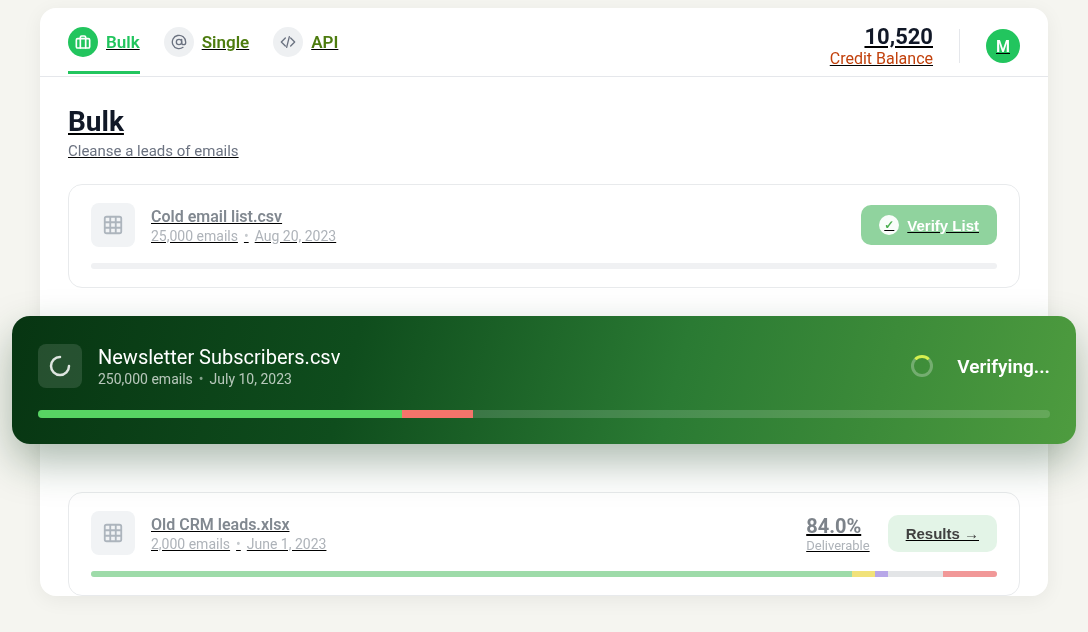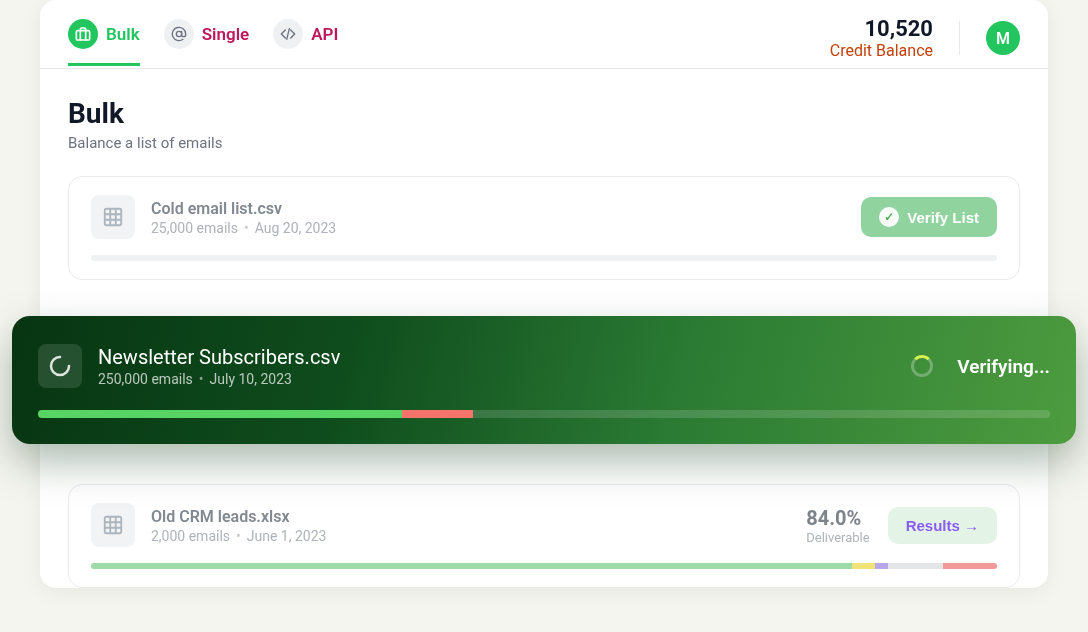--- a/index.html
+++ b/index.html
@@ -8,42 +8,43 @@
     background: #f5f5f0;
     width: 1088px;
     height: 632px;
     overflow: hidden;
     position: relative;
   }
   .card {
     background: #fff;
     border-radius: 16px;
     box-shadow: 0 4px 20px rgba(0,0,0,0.06);
-    margin: 0 40px;
+    margin: 8px 40px;
     overflow: hidden;
+    text-decoration: underline;
   }
   
   .header {
     display: flex;
     align-items: center;
     justify-content: space-between;
     padding: 16px 28px 0 28px;
   }
   .tabs {
     display: flex;
     gap: 24px;
     align-items: center;
   }
   .tab {
     display: flex;
     align-items: center;
     gap: 8px;
     font-size: 17px;
     font-weight: 600;
-    color: #be185d;
+    color: #4d7c0f;
     cursor: pointer;
     padding-bottom: 14px;
     border-bottom: 3px solid transparent;
   }
   .tab.active {
     color: #22c55e;
     border-bottom-color: #22c55e;
   }
   .tab .icon-circle {
     width: 30px; height: 30px;
@@ -158,21 +159,21 @@
   }
   .btn-verify .checkcircle {
     width: 20px; height: 20px; border-radius: 50%;
     background: rgba(255,255,255,0.95);
     color: #4caf50;
     display:flex;align-items:center;justify-content:center;
     font-size: 12px; font-weight: 800;
   }
   .btn-results {
     background: #e3f4e7;
-    color: #8b5cf6;
+    color: #404040;
   }
   .progress-bar {
     margin-top: 16px;
     height: 6px;
     border-radius: 4px;
     background: #f0f1f3;
     display: flex;
     overflow: hidden;
   }
   .seg { height: 100%; }
@@ -266,21 +267,21 @@
       <div class="divider-v"></div>
       <div class="avatar">
         <span>M</span>
       </div>
     </div>
   </div>
   <div class="hr"></div>
 
   <div class="section-title">
     <h1>Bulk</h1>
-    <p>Balance a list of emails</p>
+    <p>Cleanse a leads of emails</p>
   </div>
 
   <div class="list">
 
     <div class="list-card">
       <div class="list-row">
         <div class="file-icon-box">
           <svg width="22" height="22" viewBox="0 0 24 24" fill="none" stroke="currentColor" stroke-width="2">
               <rect x="3" y="3" width="18" height="18" rx="2"></rect>
               <line x1="3" y1="9" x2="21" y2="9"></line>

